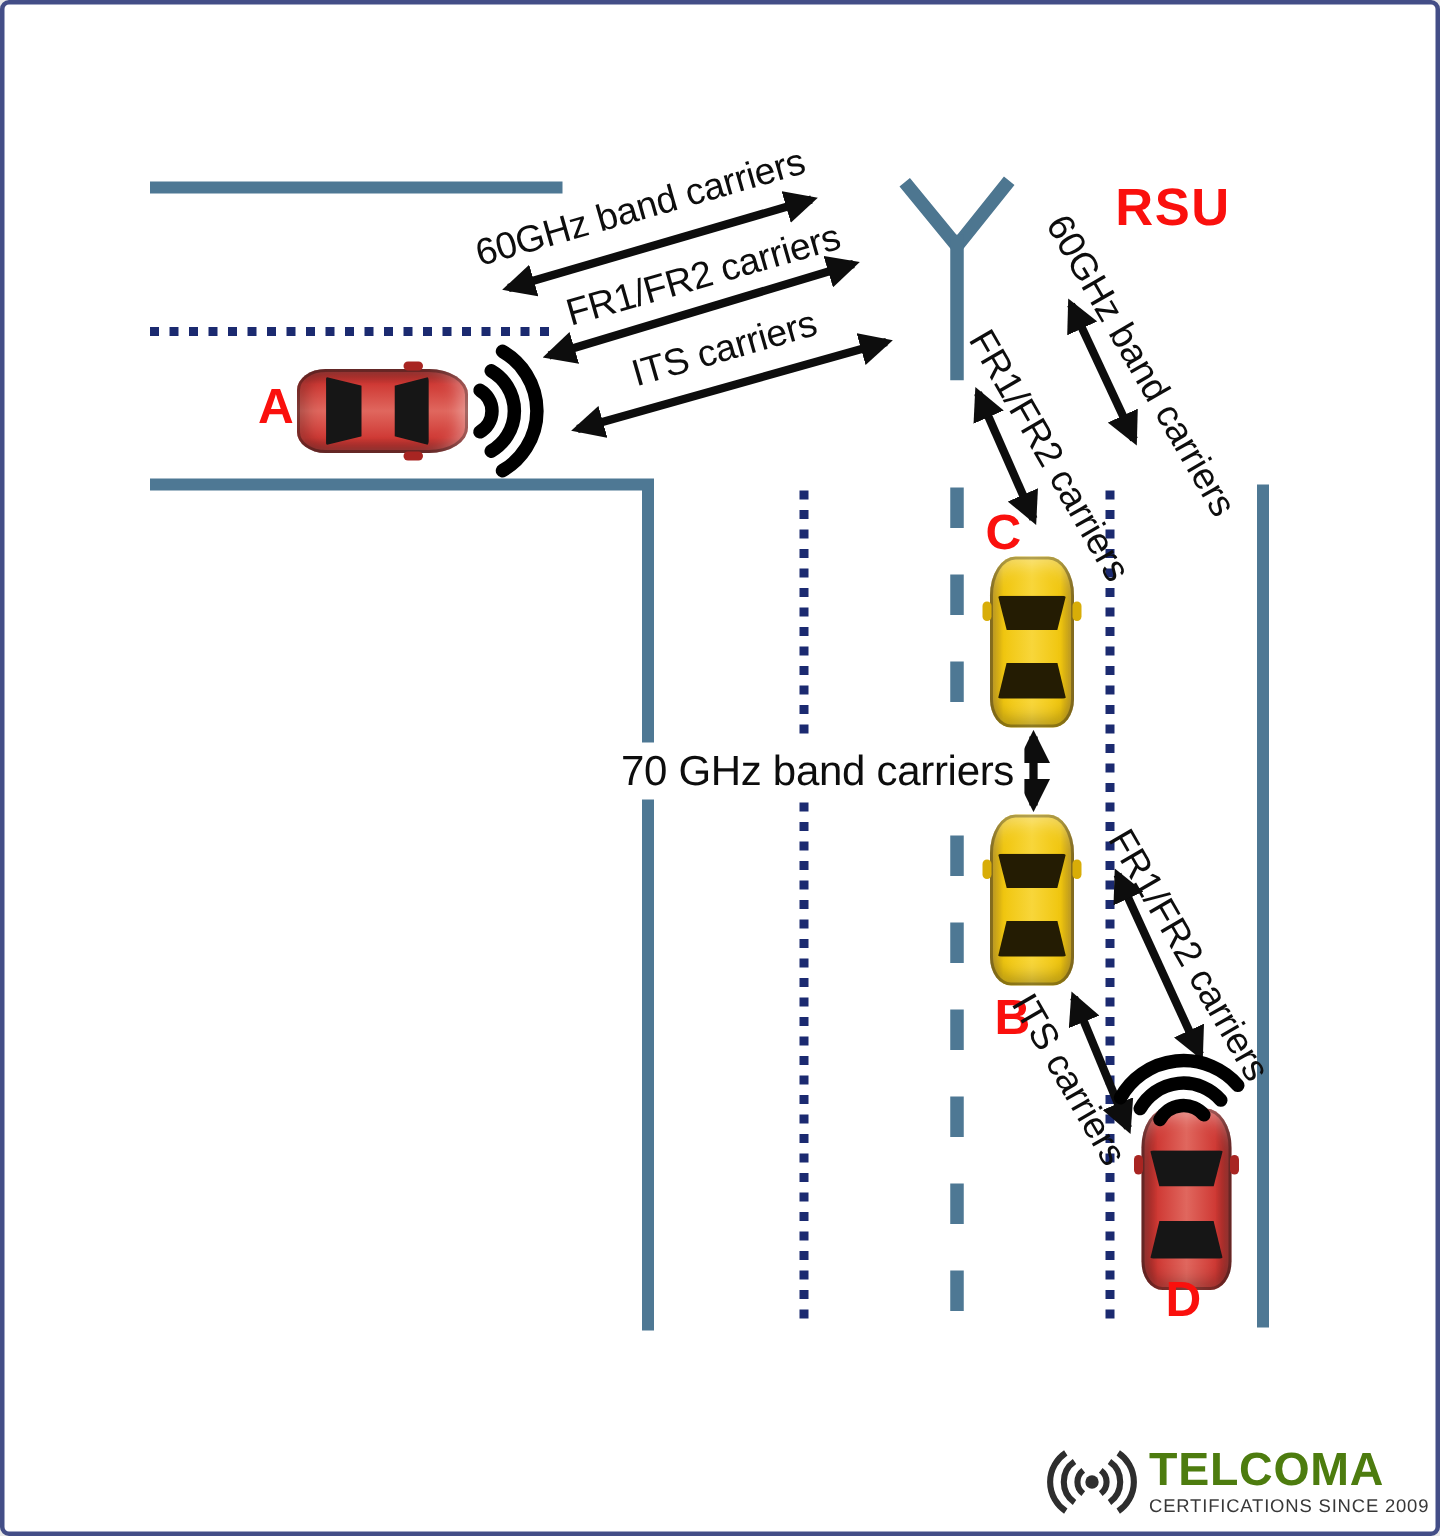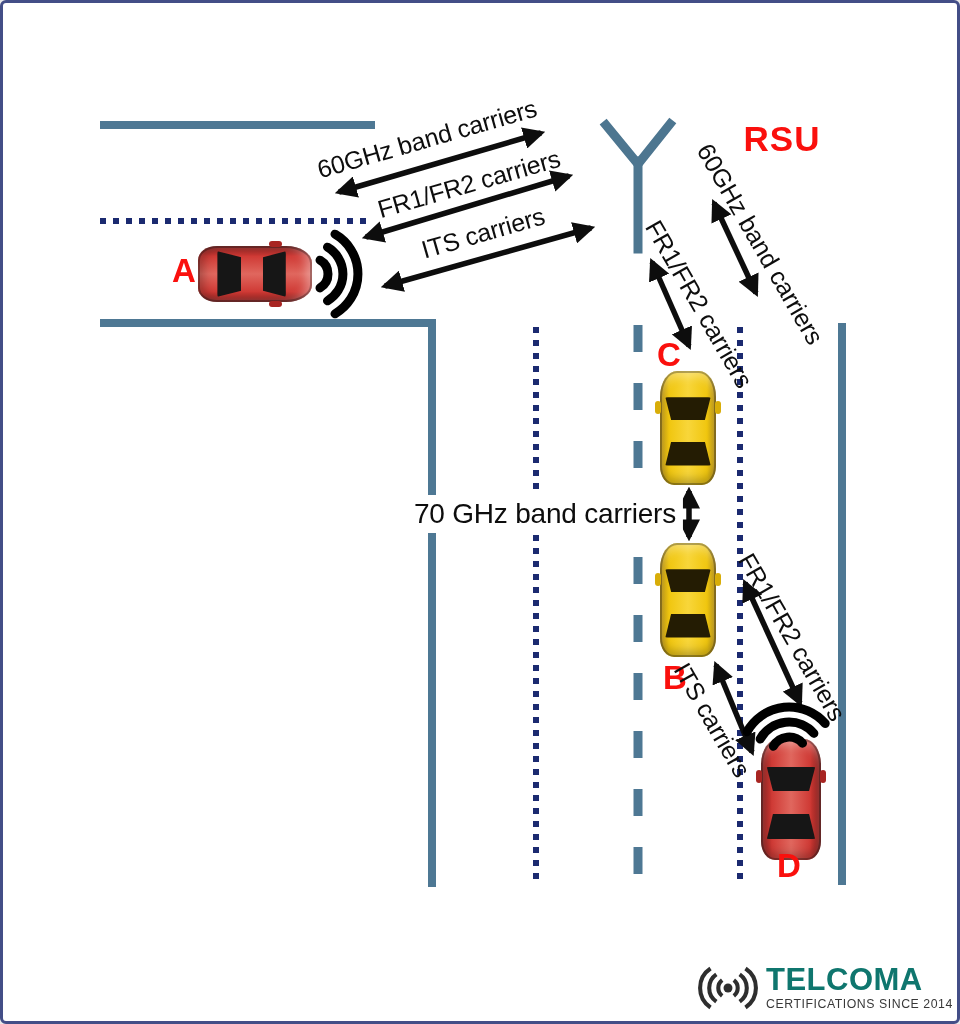--- a/index.html
+++ b/index.html
@@ -45,21 +45,21 @@
   .car .mirror { position:absolute; top:26%; width:6px; height:13px; border-radius:3px; }
   .car .mirror.ml { left:-5px; } .car .mirror.mr { right:-5px; }
   .car.yellow .mirror { background:#d8ad08; }
   .car.redcar .mirror { background:#a82522; }
   .car.rot90 { transform:rotate(90deg); }
   .car.big { width:60px; height:121px; }
 
   
   .brand { position:absolute; left:691px; top:958px; z-index:5; display:flex; align-items:center; }
   .brand .txt { display:flex; flex-direction:column; margin-left:4px; }
-  .brand .name { font-size:31px; font-weight:700; color:#0f766e; letter-spacing:0.5px; line-height:28px; }
+  .brand .name { font-size:31px; font-weight:700; color:#4d7c0f; letter-spacing:0.5px; line-height:28px; }
   .brand .tagline { font-size:12.3px; font-weight:400; color:#383838; letter-spacing:0.55px; margin-top:3px; }
 </style>
 </head>
 <body>
 
 <div class="page">
 
   <svg class="overlay" width="960" height="1024" viewBox="0 0 960 1024">
     <defs>
       <marker id="ah" viewBox="0 0 10 10" refX="8" refY="5" markerWidth="4" markerHeight="4" orient="auto-start-reverse">
@@ -164,17 +164,17 @@
         <path d="M23 13 a17 17 0 0 0 0 28"></path>
         <path d="M17 7  a24 24 0 0 0 0 40"></path>
         <path d="M41 19 a10 10 0 0 1 0 16"></path>
         <path d="M47 13 a17 17 0 0 1 0 28"></path>
         <path d="M53 7  a24 24 0 0 1 0 40"></path>
       </g>
       <circle cx="35" cy="27" r="4.6" fill="#2e2e2e"></circle>
     </svg>
     <div class="txt">
       <span class="name">TELCOMA</span>
-      <span class="tagline">CERTIFICATIONS SINCE 2014</span>
+      <span class="tagline">CERTIFICATIONS SINCE 2009</span>
     </div>
   </div>
 
 </div>
 
 </body></html>

